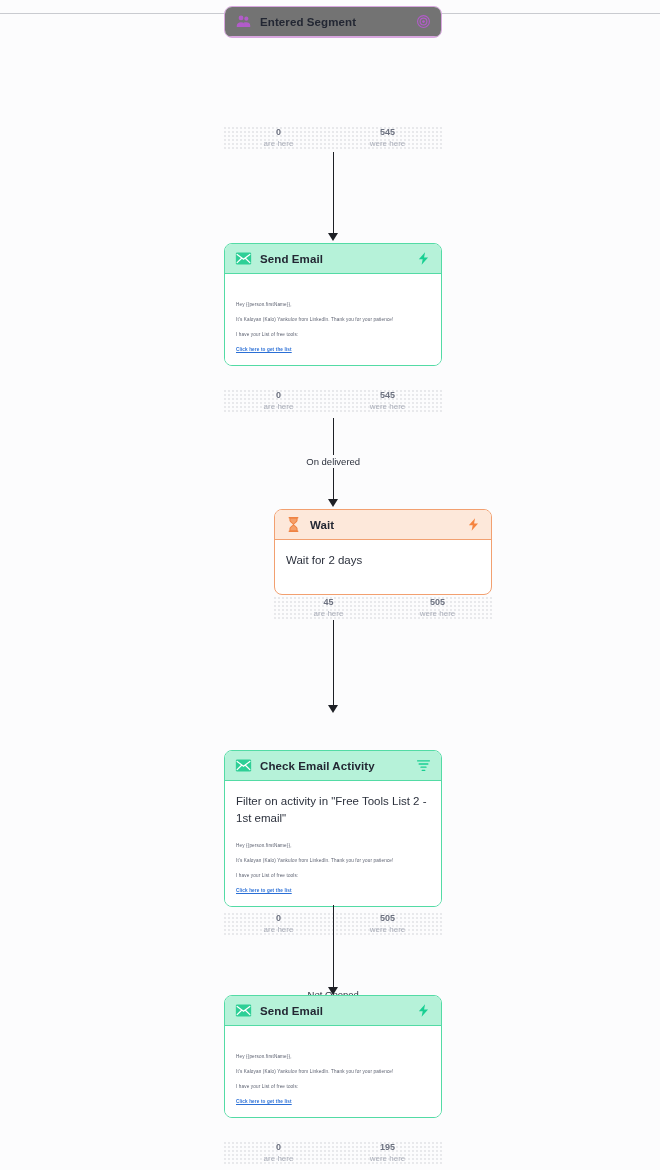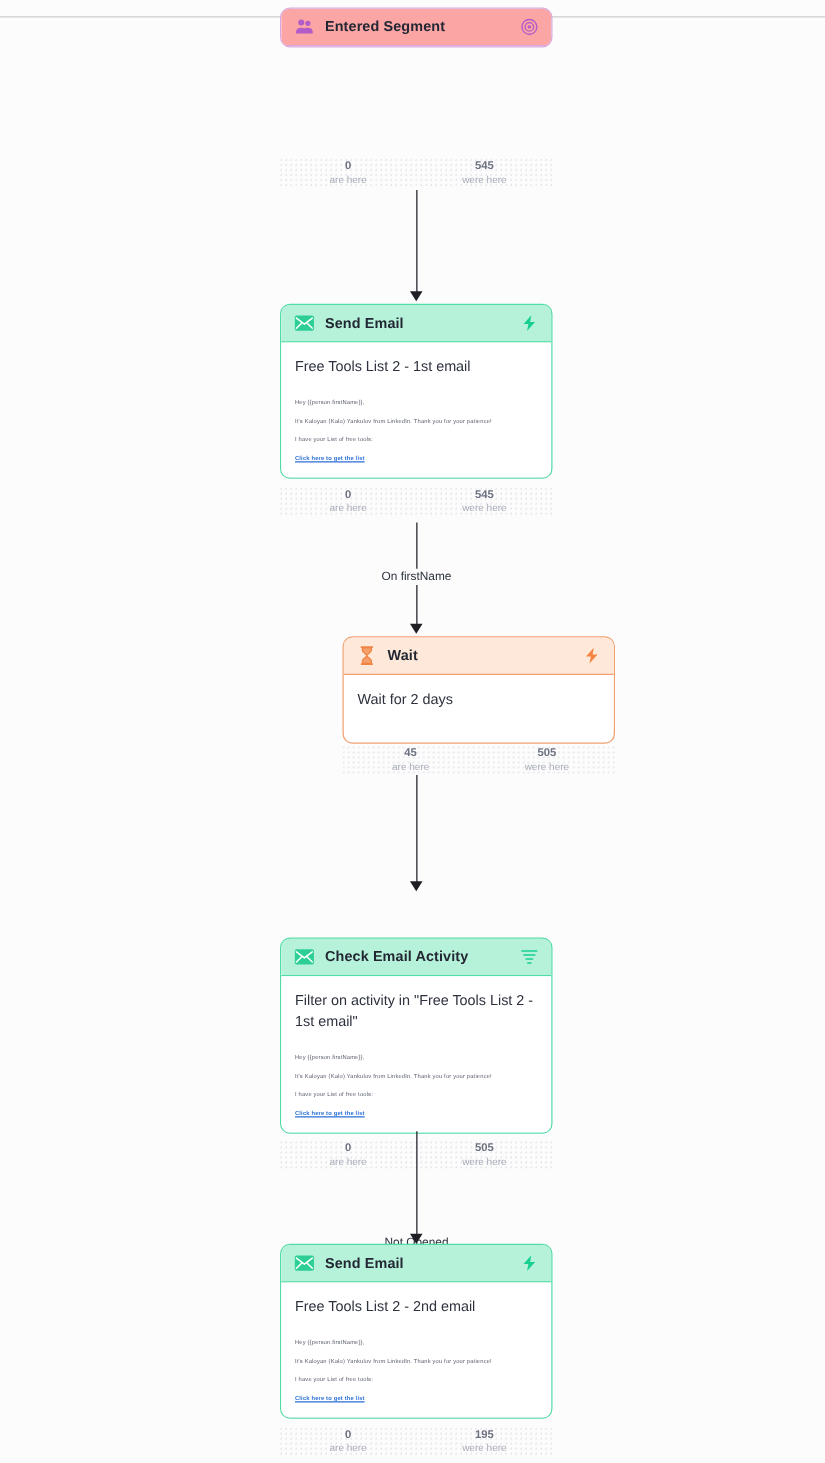--- a/index.html
+++ b/index.html
@@ -88,21 +88,21 @@
     border-left:5px solid transparent;border-right:5px solid transparent;
     border-top:8px solid #1d1f25;
   }
   .conn .elabel{
     position:absolute;font-size:9.5px;color:#2c313d;white-space:nowrap;
     background:#fcfcfd;padding:1px 5px;transform:translateX(-50%);left:0.7px;
   }
 
   
   .theme-purple .card{border-color:#d9a7e0;}
-  .theme-purple .hdr{background:#fca5a5;border-bottom-color:#d9a7e0;}
+  .theme-purple .hdr{background:#737373;border-bottom-color:#d9a7e0;}
   .theme-orange .card{border-color:#f2a070;}
   .theme-orange .hdr{background:#fde8da;border-bottom-color:#f2a070;}
 </style>
 </head>
 <body>
 
 <div class="top-rule"></div>
 
 <div class="canvas">
 
@@ -155,21 +155,20 @@
           </svg>
         </span>
         <span class="title">Send Email</span>
         <span class="ic-right">
           <svg viewBox="0 0 24 24" width="15" height="15">
             <path d="M14.5 2 4.5 13.2h6.2L9 22l10.3-11.6h-6.4z" fill="#18cf92"></path>
           </svg>
         </span>
       </div>
       <div class="body">
-        <div class="headline">Free Tools List 2 - 1st email</div>
         <div class="mailprev">
           <p>Hey {{person.firstName}},</p>
           <p>It's Kaloyan (Kalo) Yankulov from LinkedIn. Thank you for your patience!</p>
           <p>I have your List of free tools:</p>
           <p class="link">Click here to get the list</p>
         </div>
       </div>
     </div>
     <div class="stats" style="top:147px;">
       <div class="col">
@@ -178,21 +177,21 @@
       </div>
       <div class="col">
         <span class="num">545</span>
         <span class="lbl">were here</span>
       </div>
     </div>
   </div>
 
   <div class="conn" style="left:332.5px;top:418px;">
     <div class="line" style="height:85px;"></div>
-    <div class="elabel" style="top:37px;">On firstName</div>
+    <div class="elabel" style="top:37px;">On delivered</div>
     <div class="head" style="top:81px;"></div>
   </div>
 
   <div class="node theme-orange" style="left:274px;top:509px;">
     <div class="card" style="height:84px;">
       <div class="hdr">
         <span class="ic">
           <svg viewBox="0 0 24 24" width="17" height="17">
             <path d="M6 2.5h12M6 21.5h12" stroke="#ef8343" stroke-width="2" stroke-linecap="round"></path>
             <path d="M7 3.2v3.1c0 2.2 5 4.1 5 5.7 0 1.6-5 3.5-5 5.7v3.1h10v-3.1c0-2.2-5-4.1-5-5.7 0-1.6 5-3.5 5-5.7V3.2z" fill="#f5a06a" stroke="#ef8343" stroke-width="1.5" stroke-linejoin="round"></path>
@@ -282,21 +281,20 @@
           </svg>
         </span>
         <span class="title">Send Email</span>
         <span class="ic-right">
           <svg viewBox="0 0 24 24" width="15" height="15">
             <path d="M14.5 2 4.5 13.2h6.2L9 22l10.3-11.6h-6.4z" fill="#18cf92"></path>
           </svg>
         </span>
       </div>
       <div class="body">
-        <div class="headline">Free Tools List 2 - 2nd email</div>
         <div class="mailprev">
           <p>Hey {{person.firstName}},</p>
           <p>It's Kaloyan (Kalo) Yankulov from LinkedIn. Thank you for your patience!</p>
           <p>I have your List of free tools:</p>
           <p class="link">Click here to get the list</p>
         </div>
       </div>
     </div>
     <div class="stats" style="top:147px;">
       <div class="col">

